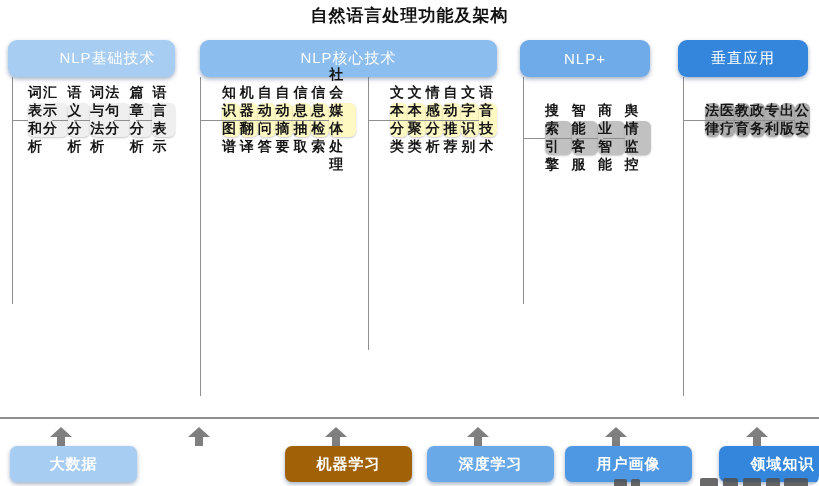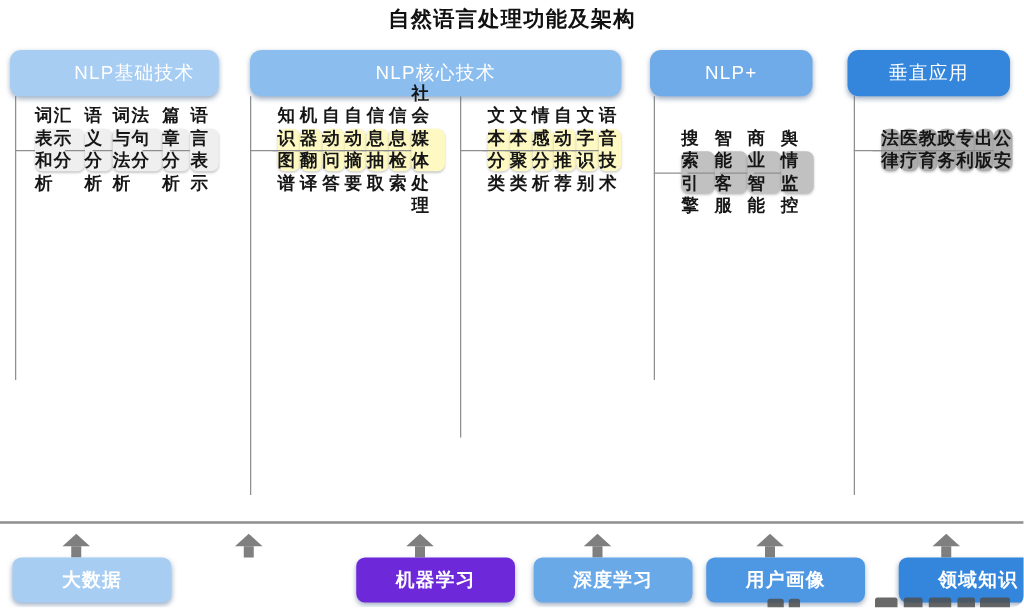--- a/index.html
+++ b/index.html
@@ -73,21 +73,21 @@
     content:"";position:absolute;left:7px;top:10px;width:8px;height:9px;background:#7f7f7f;
   }
   .fbox{
     position:absolute;top:446px;width:127px;height:36px;border-radius:7px;
     display:flex;align-items:center;justify-content:center;
     color:#fff;font-size:15px;font-weight:600;letter-spacing:1px;
     box-shadow:0 2px 4px rgba(70,100,140,.5);
   }
   #fb1{left:10px;background:#a7cdf2;}
   #fb2{left:148px;background:#95c3f0;}
-  #fb3{left:285px;background:#6d28d9;}
+  #fb3{left:285px;background:#a16207;}
   #fb4{left:427px;background:#6aa9e8;}
   #fb5{left:565px;background:#4e97e3;}
   #fb6{left:719px;background:#3486dc;}
   
   .wm{position:absolute;background:#4f4f4f;border-radius:2px;opacity:.85;}
 </style>
 </head>
 <body>
 
 <div id="stage">

